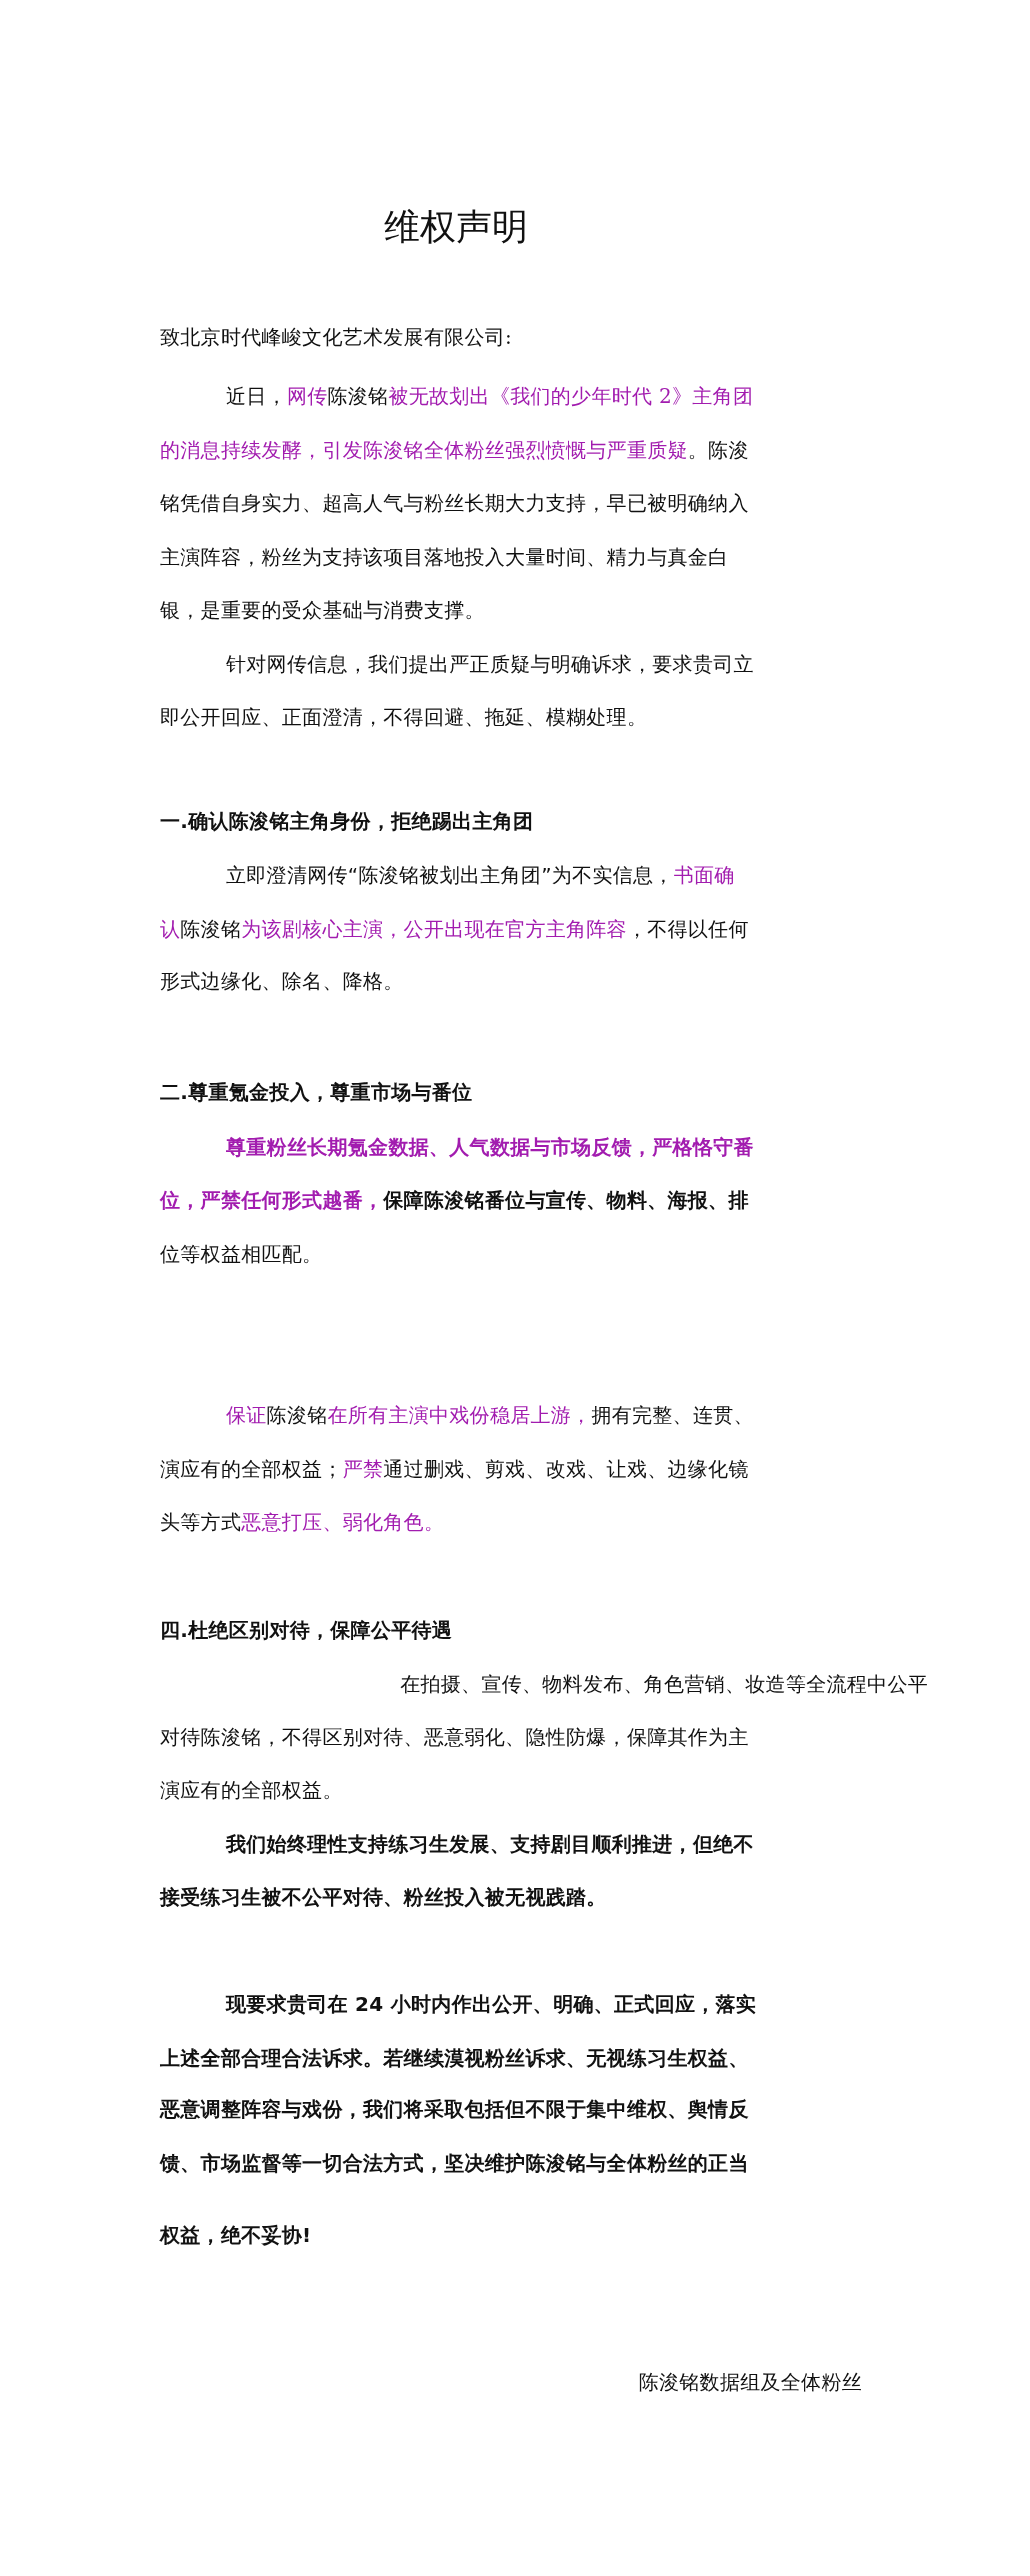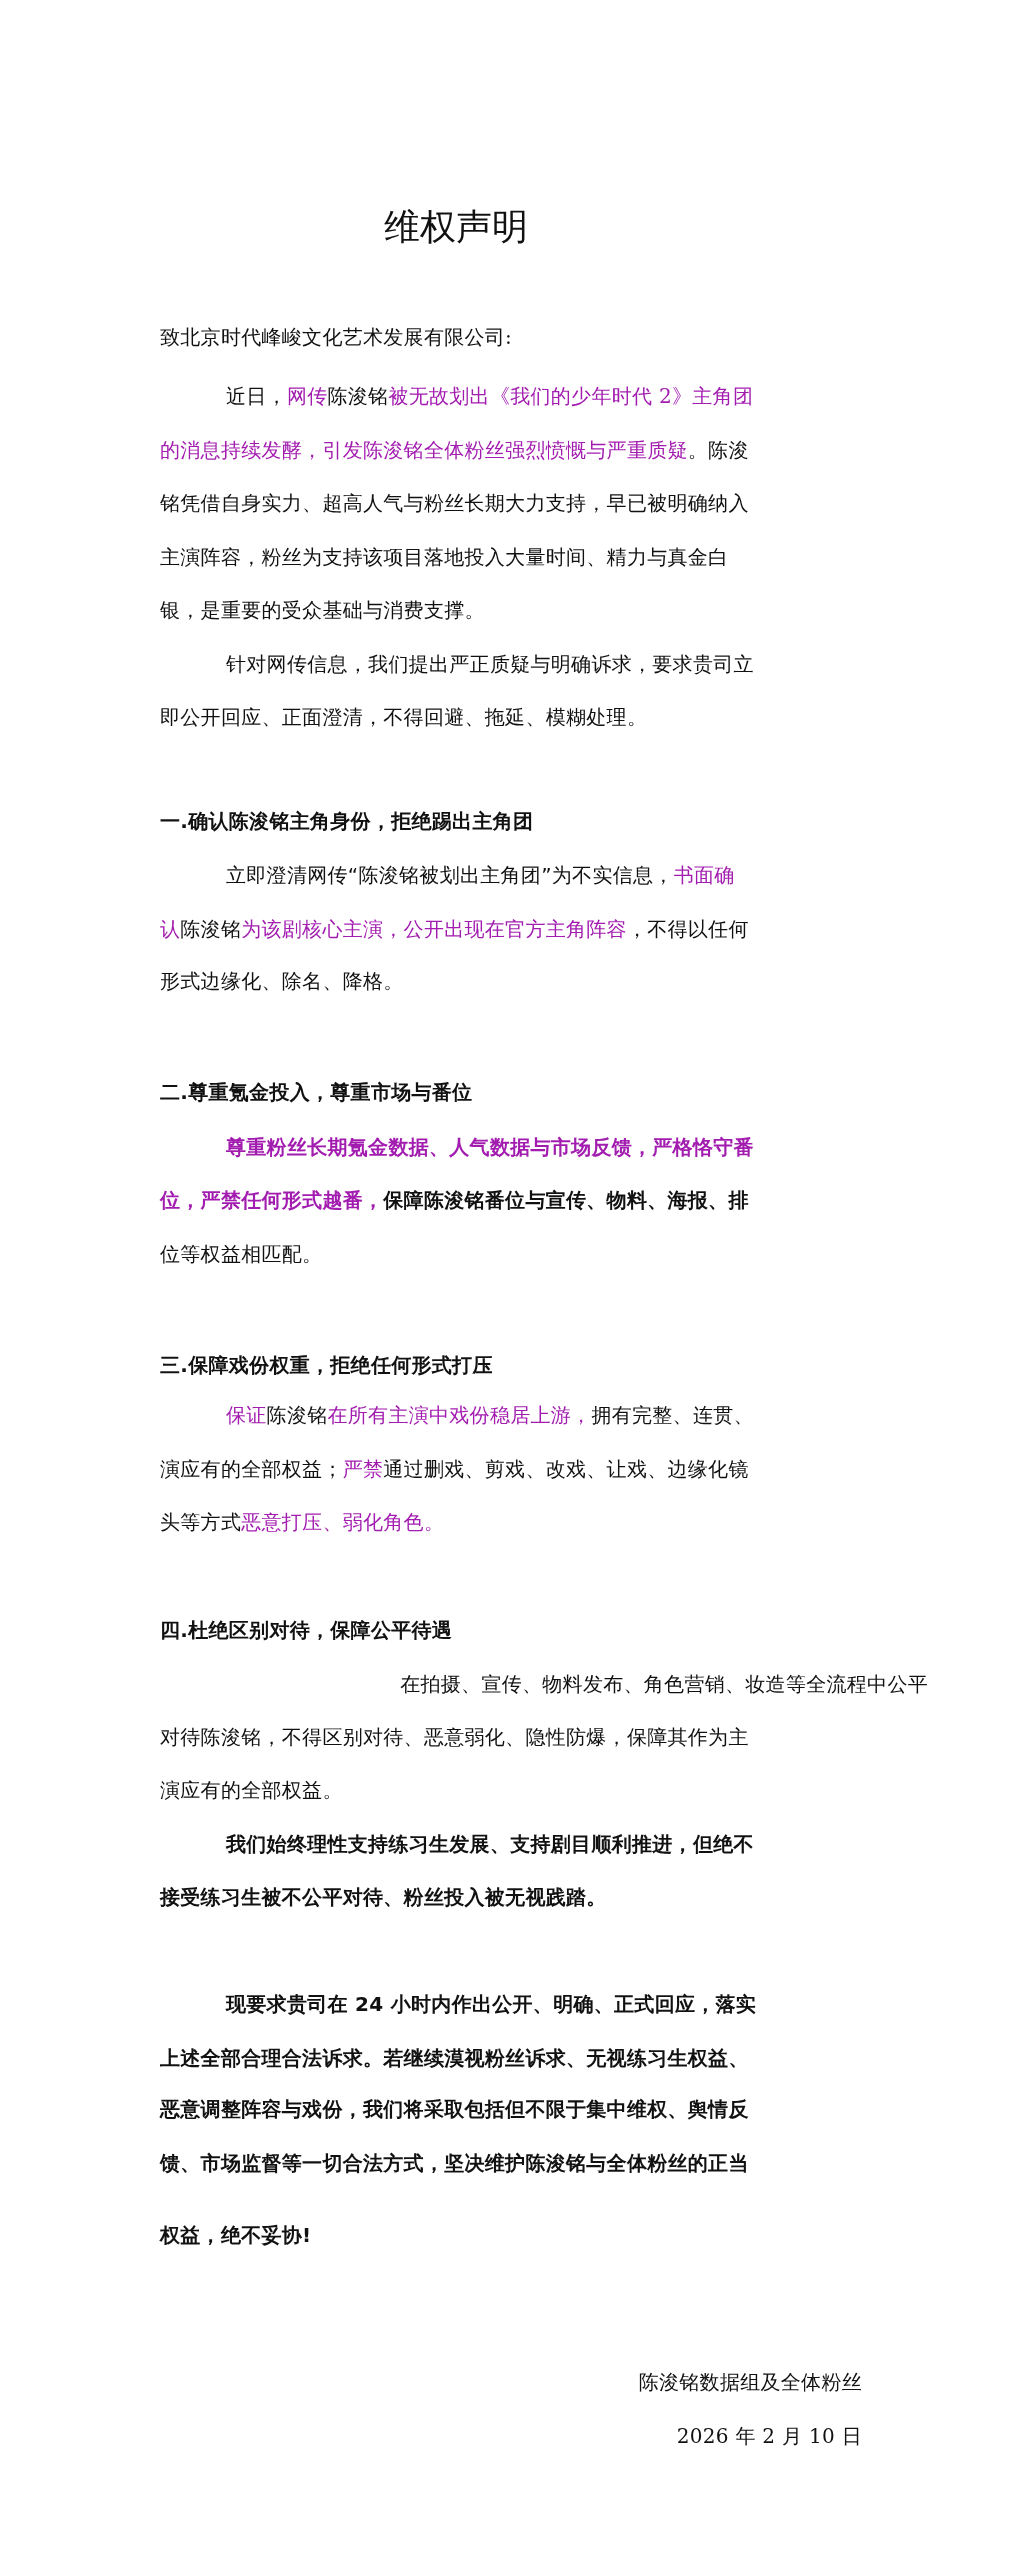--- a/index.html
+++ b/index.html
@@ -48,21 +48,20 @@
       <div class="line sans" style="top: 966px;"><span>形式边缘化、除名、降格。</span></div>
     </div>
 
   <div class="line sans heading" style="top:1077px">二.尊重氪金投入，尊重市场与番位</div>
   <div id="s2">
       <div class="line sans indent" style="top: 1132px; font-weight: bold;"><span class="red">尊重粉丝长期氪金数据、人气数据与市场反馈，严格恪守番</span></div>
       <div class="line sans" style="top: 1185px; font-weight: bold;"><span class="red">位，严禁任何形式越番，</span><span>保障陈浚铭番位与宣传、物料、海报、排</span></div>
       <div class="line sans" style="top: 1239px; font-weight: normal;"><span>位等权益相匹配。</span></div>
     </div>
 
-  <div class="line sans heading" style="top:1350px">三.保障戏份权重，拒绝任何形式打压</div>
   <div id="s3">
       <div class="line sans indent" style="top: 1400px;"><span class="red">保证</span><span>陈浚铭</span><span class="red">在所有主演中戏份稳居上游，</span><span>拥有完整、连贯、</span></div>
       <div class="line sans" style="top: 1454px;"><span>演应有的全部权益；</span><span class="red">严禁</span><span>通过删戏、剪戏、改戏、让戏、边缘化镜</span></div>
       <div class="line sans" style="top: 1507px;"><span>头等方式</span><span class="red">恶意打压、弱化角色。</span></div>
     </div>
 
   <div class="line sans heading" style="top:1615px">四.杜绝区别对待，保障公平待遇</div>
   <div id="s4">
       <div class="line sans indent" style="top: 1669px; text-align: right;"><span>在拍摄、宣传、物料发布、角色营销、妆造等全流程中公平</span></div>
       <div class="line sans" style="top: 1722px;"><span>对待陈浚铭，不得区别对待、恶意弱化、隐性防爆，保障其作为主</span></div>
@@ -76,16 +75,15 @@
 
   <div id="closing">
       <div class="line sans indent" style="top: 1989px; font-weight: bold;"><span>现要求贵司在 24 小时内作出公开、明确、正式回应，落实</span></div>
       <div class="line sans" style="top: 2043px; font-weight: bold;"><span>上述全部合理合法诉求。若继续漠视粉丝诉求、无视练习生权益、</span></div>
       <div class="line sans" style="top: 2094px; font-weight: bold;"><span>恶意调整阵容与戏份，我们将采取包括但不限于集中维权、舆情反</span></div>
       <div class="line sans" style="top: 2148px; font-weight: bold;"><span>馈、市场监督等一切合法方式，坚决维护陈浚铭与全体粉丝的正当</span></div>
       <div class="line sans" style="top: 2200px; font-weight: bold; margin-top: 20px;"><span>权益，绝不妥协!</span></div>
     </div>
 
   <div class="line serif right" style="top:2367px">陈浚铭数据组及全体粉丝</div>
-  <div class="line serif right" style="top:2421px">2026 年 2 月 10 日</div>
 
 </div>
 
 
 </body></html>

